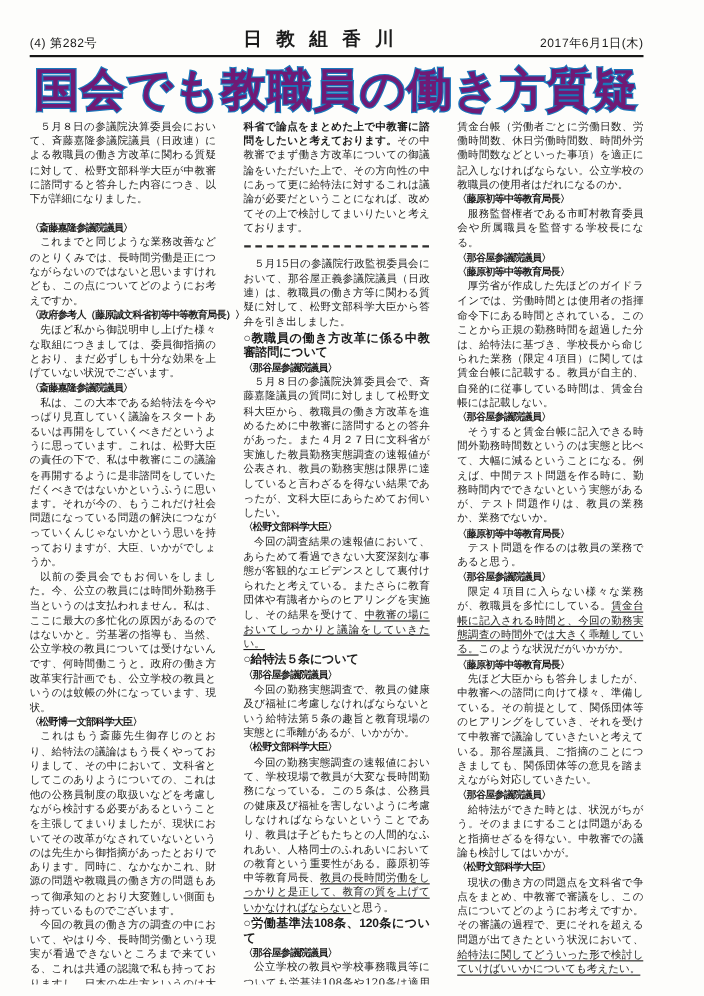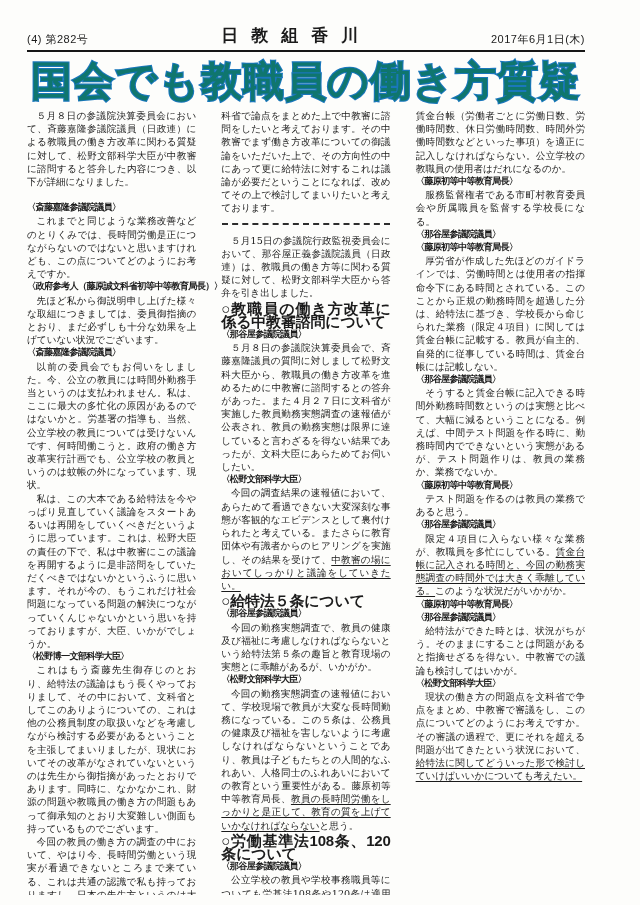--- a/index.html
+++ b/index.html
@@ -20,21 +20,21 @@
   }
   .masthead{
     font-size:17px;font-weight:bold;letter-spacing:13px;margin-left:13px;
     white-space:nowrap;
   }
   
   .headline{text-align:center;margin:9px 0 4px;line-height:1;}
   .headline span{
     font-family:"Liberation Sans","DejaVu Sans",sans-serif;
     font-weight:bold;font-size:41px;letter-spacing:1px;
-    color:#0f766e;
+    color:#701a75;
     -webkit-text-stroke:2.2px #1a77bb;
     paint-order:stroke fill;
     white-space:nowrap;
     text-align:center;
   }
   
   .columns{
     display:flex;gap:25px;margin-top:7px;height:786px;overflow:hidden;
   }
   .col{
@@ -46,24 +46,24 @@
   .col p.noind{text-indent:0;}
   .speaker{
     text-indent:0 !important;
     font-family:"Liberation Sans","DejaVu Sans",sans-serif;
     font-weight:bold;font-size:9.2px;letter-spacing:-0.7px;
     white-space:nowrap;
   }
   .heading{
     text-indent:0 !important;
     font-family:"Liberation Sans","DejaVu Sans",sans-serif;
-    font-weight:bold;font-size:15px;letter-spacing:-0.2px;
+    font-weight:bold;font-size:11px;letter-spacing:-0.2px;
     margin-top:2px !important;
   }
-  span.b{font-family:"Liberation Sans","DejaVu Sans",sans-serif;font-weight:normal;}
+  span.b{font-family:"Liberation Sans","DejaVu Sans",sans-serif;font-weight:bold;}
   span.u{text-decoration:underline;text-underline-offset:2px;}
   .divider{border-top:2px dashed #2d2d2d;margin:8px 1px 9px;}
 </style>
 </head>
 <body>
 
 <div class="page">
 
   <div class="header-row">
     <span class="issue">(4) 第282号</span>
@@ -76,22 +76,22 @@
   </div>
 
   <div class="columns" id="columns">
       <div class="col">
         <p><span>５月８日の参議院決算委員会において、斉藤嘉隆参議院議員（日政連）による教職員の働き方改革に関わる質疑に対して、松野文部科学大臣が中教審に諮問すると答弁した内容につき、以下が詳細になりました。</span></p>
         <p class="speaker" style="margin-top: 13px;"><span>〈斎藤嘉隆参議院議員〉</span></p>
         <p><span>これまでと同じような業務改善などのとりくみでは、長時間労働是正につながらないのではないと思いますけれども、この点についてどのようにお考えですか。</span></p>
         <p class="speaker"><span>〈政府参考人（藤原誠文科省初等中等教育局長）〉</span></p>
         <p><span>先ほど私から御説明申し上げた様々な取組につきましては、委員御指摘のとおり、まだ必ずしも十分な効果を上げていない状況でございます。</span></p>
         <p class="speaker"><span>〈斎藤嘉隆参議院議員〉</span></p>
+        <p><span>私は、この大本である給特法を今やっぱり見直していく議論をスタートあるいは再開をしていくべきだというように思っています。これは、松野大臣の責任の下で、私は中教審にこの議論を再開するように是非諮問をしていただくべきではないかというふうに思います。それが今の、もうこれだけ社会問題になっている問題の解決につながっていくんじゃないかという思いを持っておりますが、大臣、いかがでしょうか。</span></p>
         <p><span>以前の委員会でもお伺いをしました。今、公立の教員には時間外勤務手当というのは支払われません。私は、ここに最大の多忙化の原因があるのではないかと。労基署の指導も、当然、公立学校の教員については受けないんです、何時間働こうと。政府の働き方改革実行計画でも、公立学校の教員というのは蚊帳の外になっています、現状。</span></p>
-        <p><span>私は、この大本である給特法を今やっぱり見直していく議論をスタートあるいは再開をしていくべきだというように思っています。これは、松野大臣の責任の下で、私は中教審にこの議論を再開するように是非諮問をしていただくべきではないかというふうに思います。それが今の、もうこれだけ社会問題になっている問題の解決につながっていくんじゃないかという思いを持っておりますが、大臣、いかがでしょうか。</span></p>
         <p class="speaker"><span>〈松野博一文部科学大臣〉</span></p>
         <p><span>これはもう斎藤先生御存じのとおり、給特法の議論はもう長くやっておりまして、その中において、文科省としてこのありようについての、これは他の公務員制度の取扱いなどを考慮しながら検討する必要があるということを主張してまいりましたが、現状においてその改革がなされていないというのは先生から御指摘があったとおりであります。同時に、なかなかこれ、財源の問題や教職員の働き方の問題もあって御承知のとおり大変難しい側面も持っているものでございます。</span></p>
         <p><span>今回の教員の働き方の調査の中において、やはり今、長時間労働という現実が看過できないところまで来ている、これは共通の認識で私も持っておりますし、日本の先生方というのは大変真面目で優秀な方であるから一生懸命現場で頑張っていただいて今日の日本の教育をつくり上げていただいているわけでありますが、もはや教師の方々の頑張りに頼るだけでは持続していかない状況に至っているという認識を持っております。</span></p>
       </div>
       <div class="col">
         <p class="noind"><span class="b">科省で論点をまとめた上で中教審に諮問をしたいと考えております。</span><span>その中教審でまず働き方改革についての御議論をいただいた上で、その方向性の中にあって更に給特法に対するこれは議論が必要だということになれば、改めてその上で検討してまいりたいと考えております。</span></p>
         <div class="divider"></div>
         <p><span>５月15日の参議院行政監視委員会において、那谷屋正義参議院議員（日政連）は、教職員の働き方等に関わる質疑に対して、松野文部科学大臣から答弁を引き出しました。</span></p>
         <p class="heading" style="margin-top: 8px;"><span>○教職員の働き方改革に係る中教審諮問について</span></p>
         <p class="speaker"><span>〈那谷屋参議院議員〉</span></p>
@@ -118,20 +118,21 @@
         <p class="speaker"><span>〈那谷屋参議院議員〉</span></p>
         <p class="speaker"><span>〈藤原初等中等教育局長〉</span></p>
         <p><span>厚労省が作成した先ほどのガイドラインでは、労働時間とは使用者の指揮命令下にある時間とされている。このことから正規の勤務時間を超過した分は、給特法に基づき、学校長から命じられた業務（限定４項目）に関しては賃金台帳に記載する。教員が自主的、自発的に従事している時間は、賃金台帳には記載しない。</span></p>
         <p class="speaker"><span>〈那谷屋参議院議員〉</span></p>
         <p><span>そうすると賃金台帳に記入できる時間外勤務時間数というのは実態と比べて、大幅に減るということになる。例えば、中間テスト問題を作る時に、勤務時間内でできないという実態があるが、テスト問題作りは、教員の業務か、業務でないか。</span></p>
         <p class="speaker"><span>〈藤原初等中等教育局長〉</span></p>
         <p><span>テスト問題を作るのは教員の業務であると思う。</span></p>
         <p class="speaker"><span>〈那谷屋参議院議員〉</span></p>
         <p><span>限定４項目に入らない様々な業務が、教職員を多忙にしている。</span><span class="u">賃金台帳に記入される時間と、今回の勤務実態調査の時間外では大きく乖離している。</span><span>このような状況だがいかがか。</span></p>
         <p class="speaker"><span>〈藤原初等中等教育局長〉</span></p>
+        <p><span>先ほど大臣からも答弁しましたが、中教審への諮問に向けて様々、準備している。その前提として、関係団体等のヒアリングをしていき、それを受けて中教審で議論していきたいと考えている。那谷屋議員、ご指摘のことにつきましても、関係団体等の意見を踏まえながら対応していきたい。</span></p>
         <p class="speaker"><span>〈那谷屋参議院議員〉</span></p>
         <p><span>給特法ができた時とは、状況がちがう。そのままにすることは問題があると指摘せざるを得ない。中教審での議論も検討してはいかが。</span></p>
         <p class="speaker"><span>〈松野文部科学大臣〉</span></p>
         <p><span>現状の働き方の問題点を文科省で争点をまとめ、中教審で審議をし、この点についてどのようにお考えですか。その審議の過程で、更にそれを超える問題が出てきたという状況において、</span><span class="u">給特法に関してどういった形で検討していけばいいかについても考えたい。</span></p>
       </div>
     </div>
 
 </div>
 
 </body></html>

